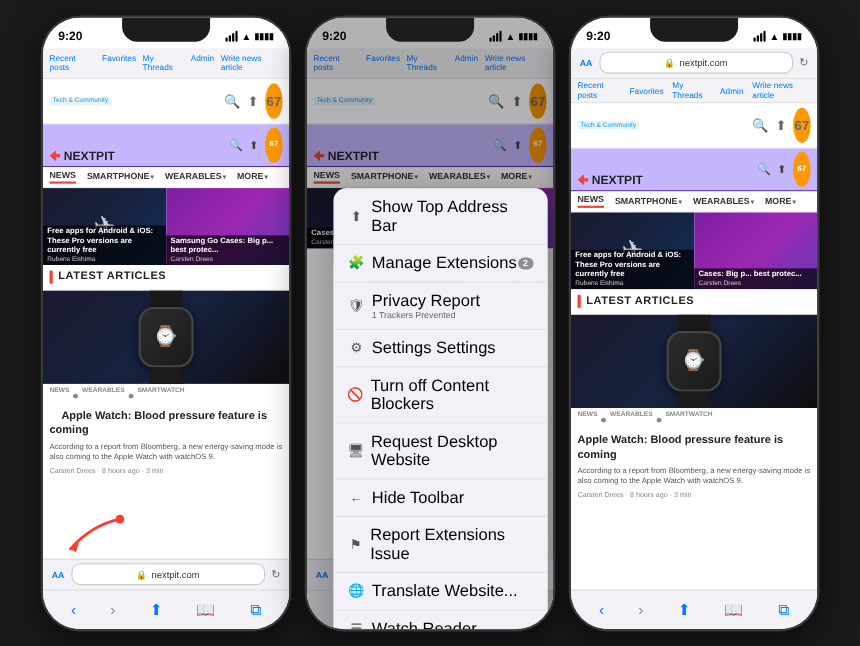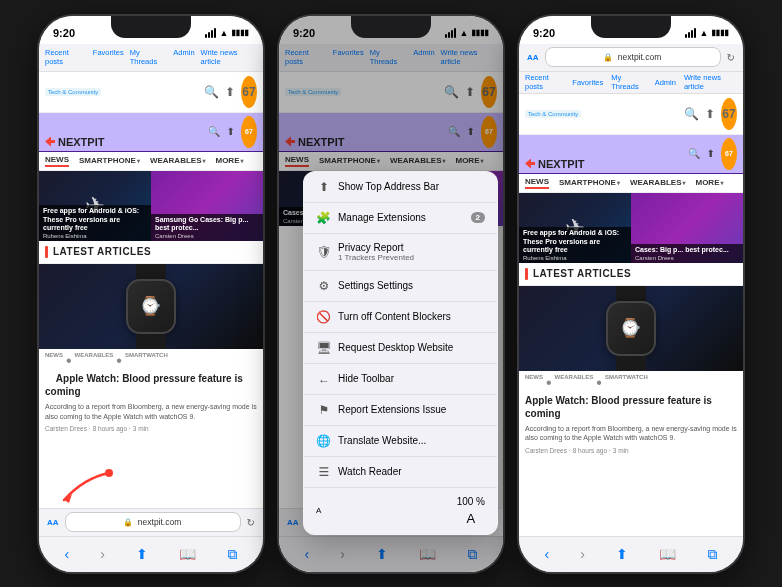--- a/index.html
+++ b/index.html
@@ -350,21 +350,21 @@
       justify-content: space-between;
       padding: 8px 12px;
       font-size: 10px;
       color: #000;
       border-bottom: 1px solid rgba(0,0,0,0.08);
       background: rgba(242,242,247,0.9);
     }
     .menu-item:last-child { border-bottom: none; }
     .menu-item-left { display: flex; align-items: center; gap: 6px; }
     .menu-item-icon { font-size: 12px; color: #555; width: 16px; text-align: center; }
-    .menu-item-label { font-size: 10px; color: #000; }
+    .menu-item-label { font-size: 15px; color: #000; }
     .menu-item-badge {
       background: #8e8e93;
       color: #fff;
       font-size: 8px;
       border-radius: 8px;
       padding: 1px 5px;
       font-weight: 600;
     }
     .menu-sub-label { font-size: 8px; color: #666; }
     .menu-item-right { display: flex; align-items: center; gap: 4px; flex-direction: column; }

